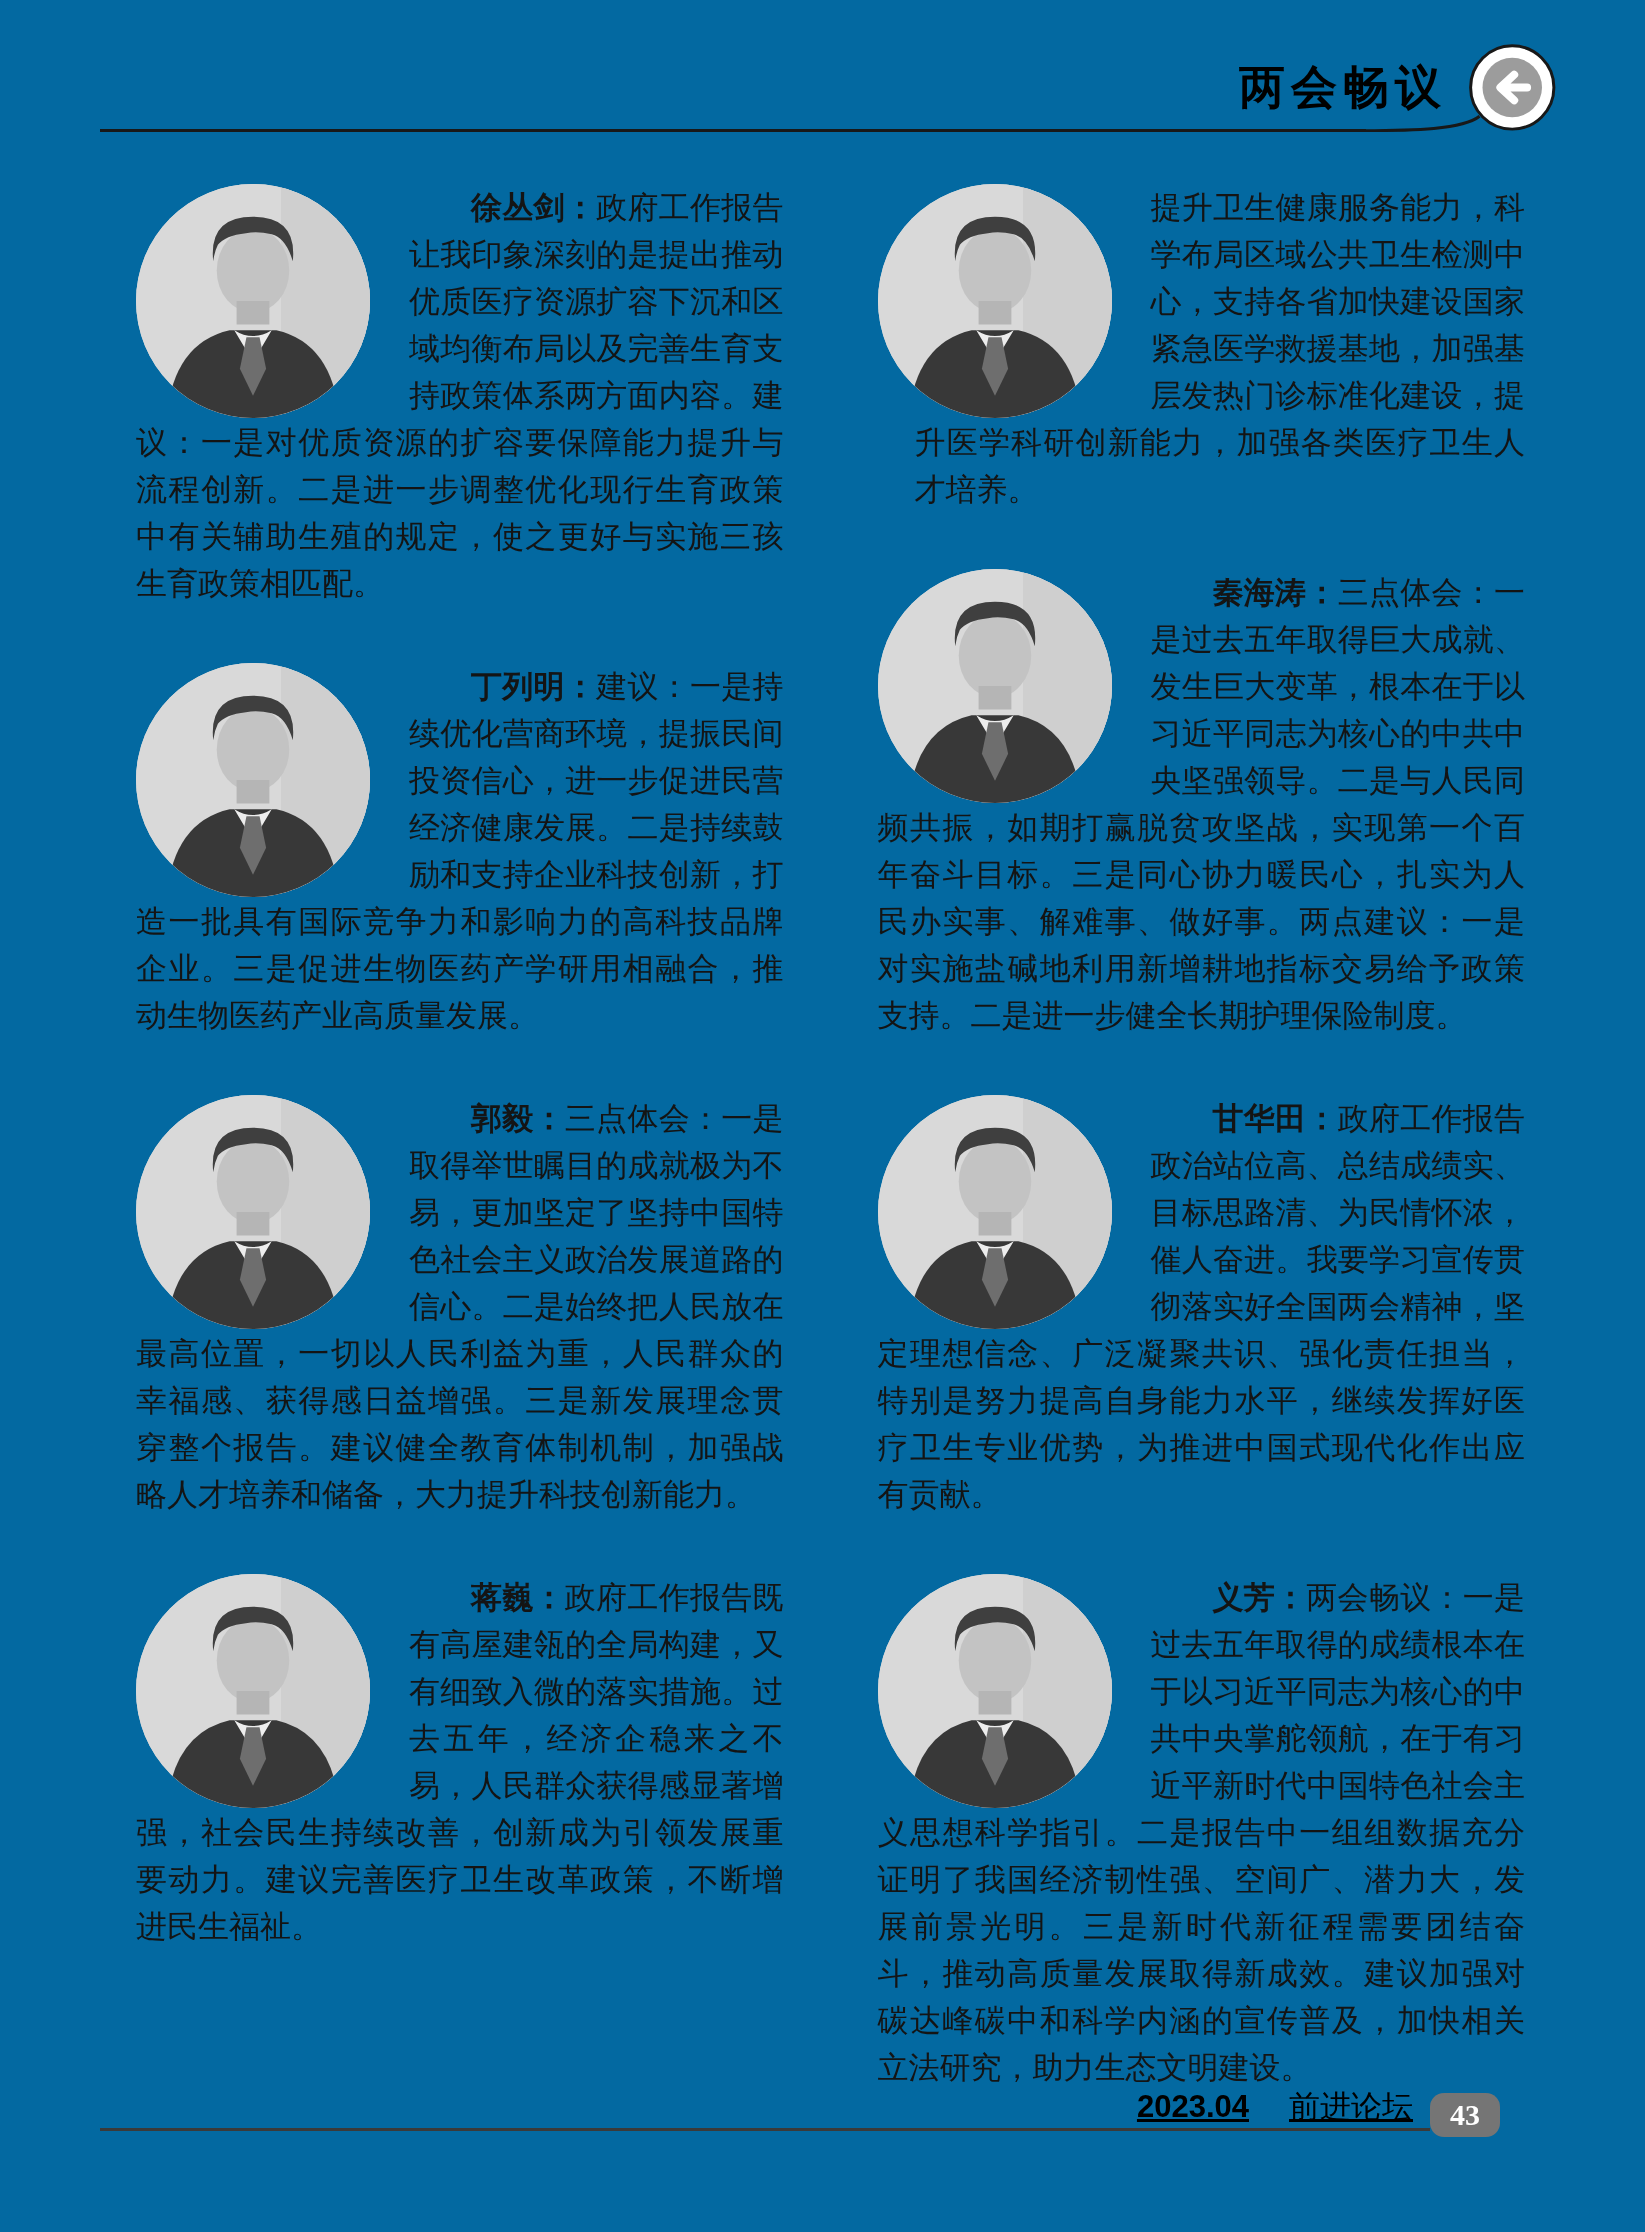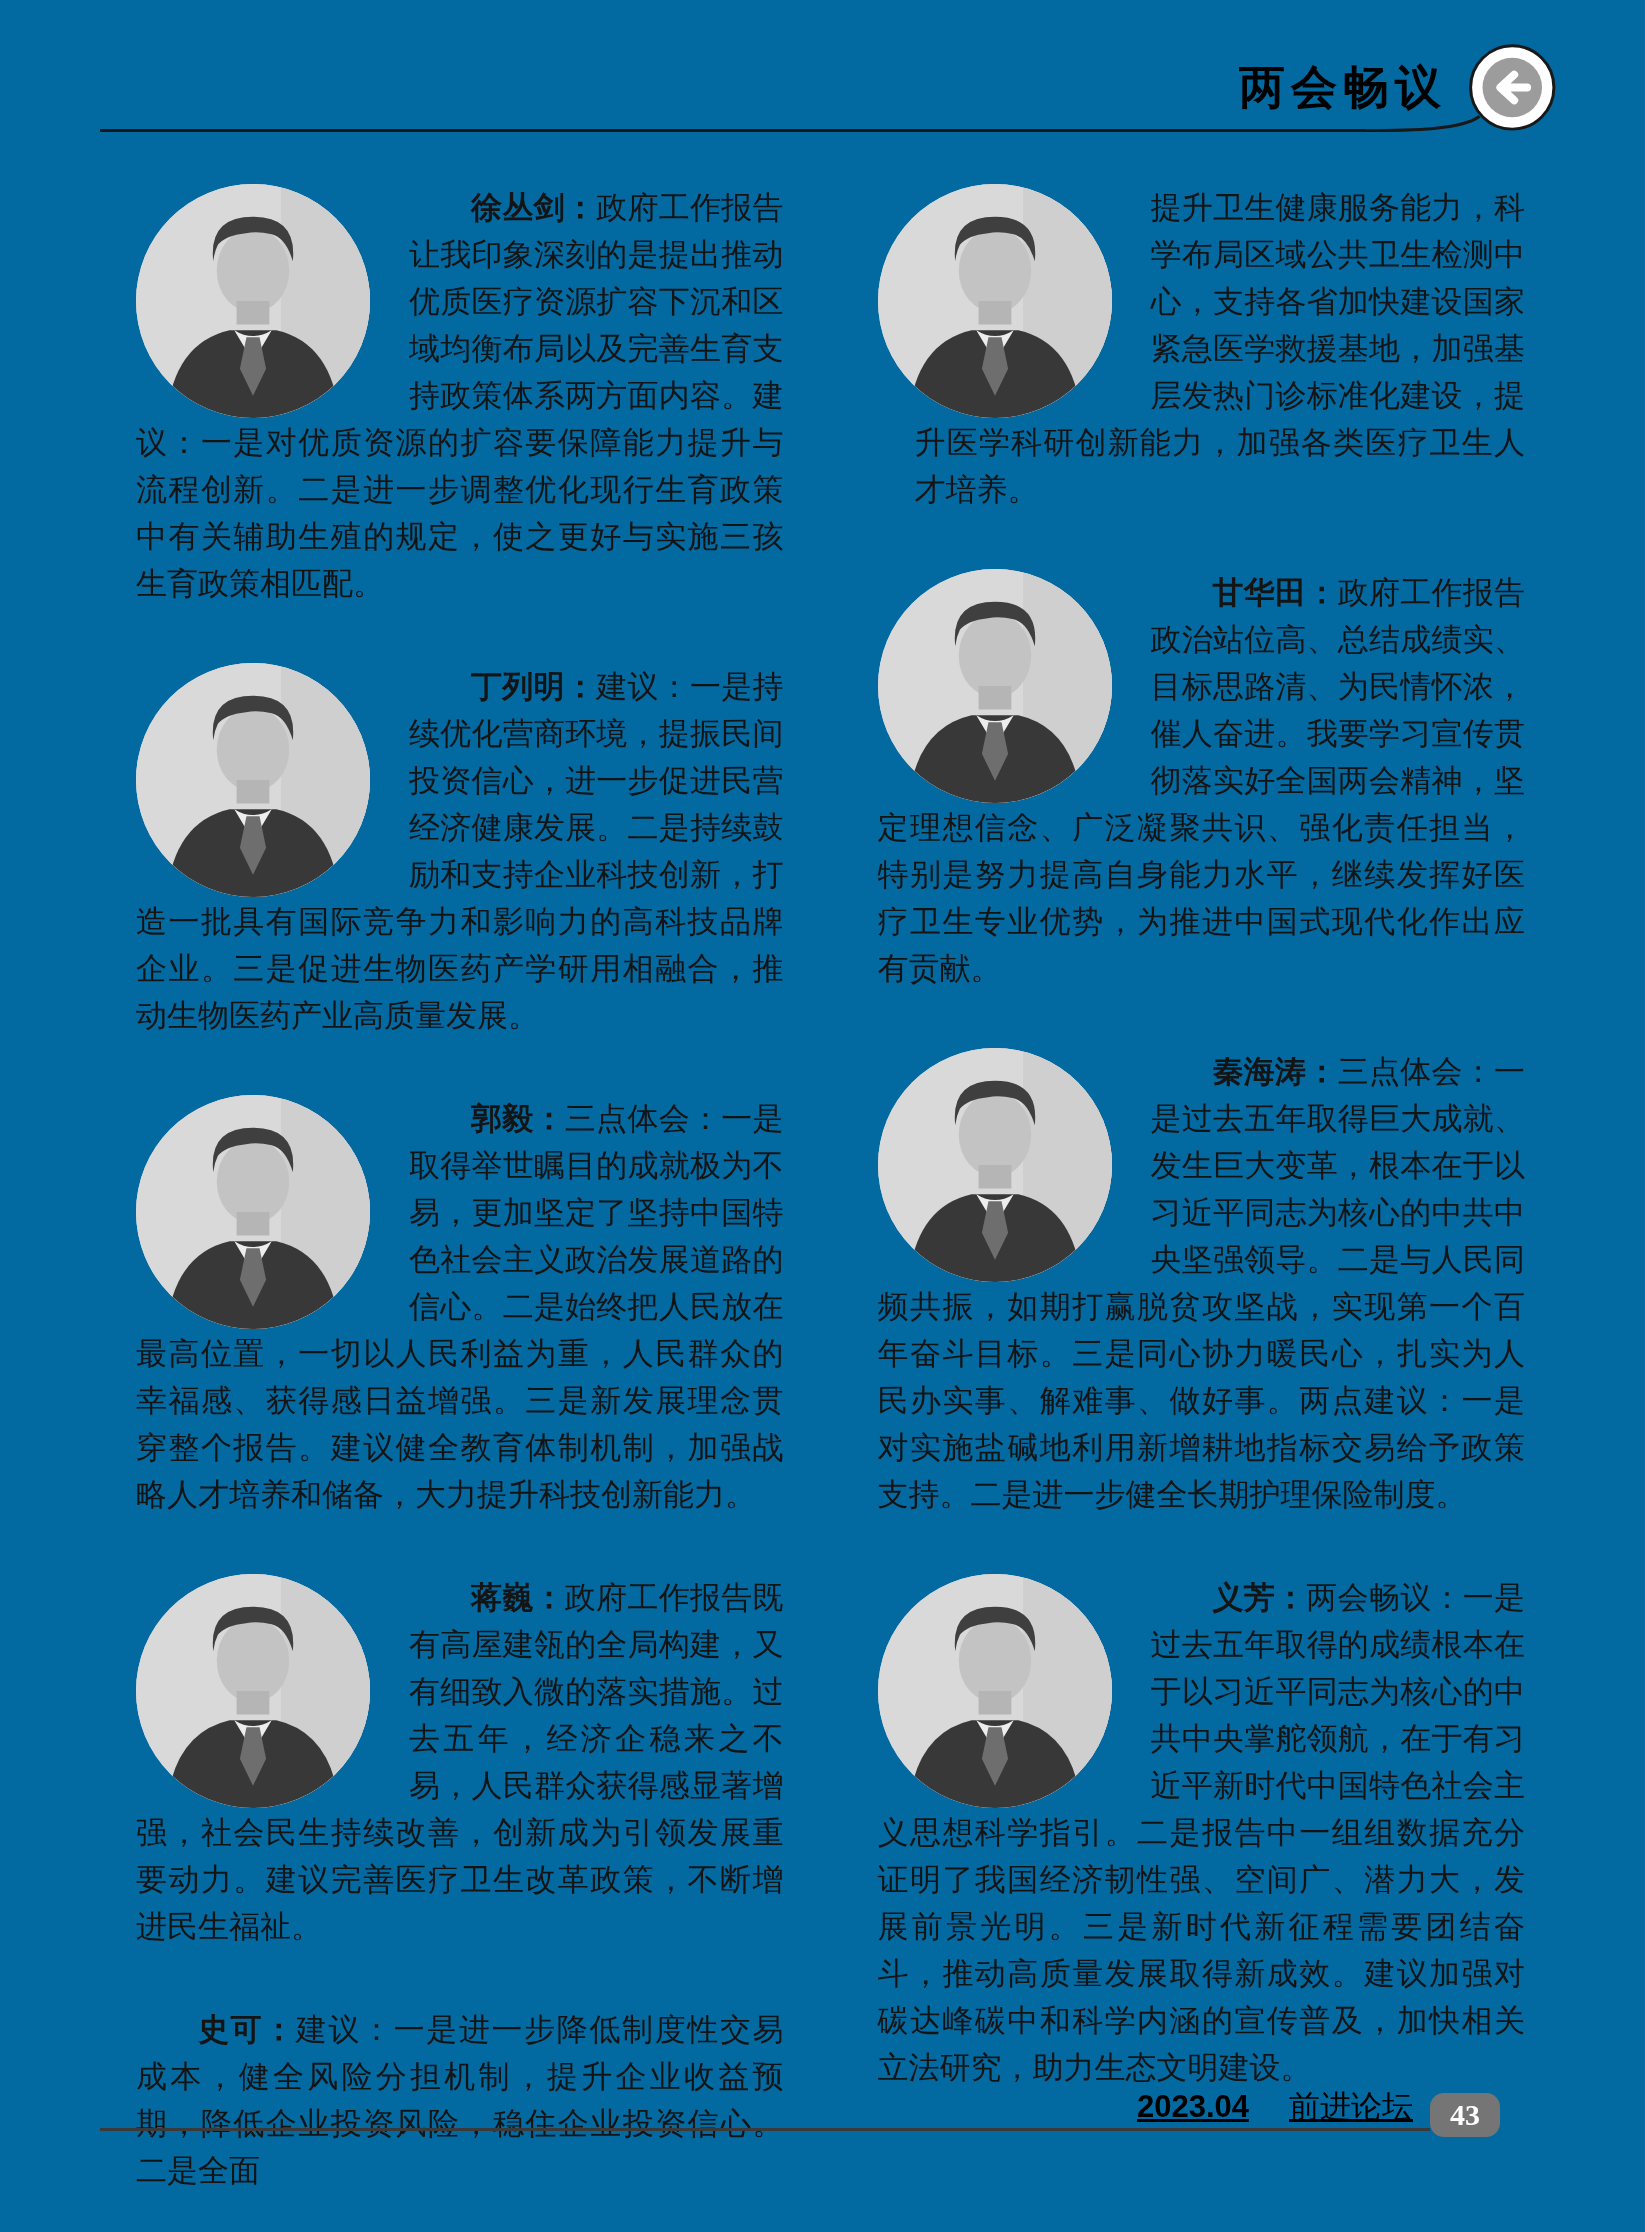--- a/index.html
+++ b/index.html
@@ -123,23 +123,20 @@
     <path d="M43,50 h14 v10 h-14 z" fill="#b5b5b5"></path>
     <path d="M13,100 Q16,68 40,62.5 L60,62.5 Q84,68 87,100 Z" fill="#383838"></path>
     <path d="M42,62.5 L50,76 L58,62.5 Q50,67.5 42,62.5 Z" fill="#ededed"></path>
     <path d="M47.2,65.5 h5.6 l2.8,13.5 -5.6,11.5 -5.6,-11.5 z" fill="#6e6e6e"></path>
   </svg>
 </div>
           </div>
         <p><span class="speaker">蒋巍：</span><span>政府工作报告既有高屋建瓴的全局构建，又有细致入微的落实措施。过去五年，经济企稳来之不易，人民群众获得感显著增强，社会民生持续改善，创新成为引领发展重要动力。建议完善医疗卫生改革政策，不断增进民生福祉。</span></p>
       </section>
 
-      <section class="block">
-        <p><span class="speaker">史可：</span><span>建议：一是进一步降低制度性交易成本，健全风险分担机制，提升企业收益预期，降低企业投资风险，稳住企业投资信心。二是全面</span></p>
-      </section>
 
     </div>
 
     <div class="col">
 
       <section class="block no-indent">
         <div class="photo">
             <div class="photo-circle">
   <svg viewBox="0 0 100 100" width="100%" height="100%" preserveAspectRatio="none">
     <rect width="100" height="100" fill="#d9d9d9"></rect>
@@ -164,39 +161,39 @@
     <rect x="62" y="0" width="38" height="100" fill="#cfcfcf"></rect>
     <ellipse cx="50" cy="37" rx="15.5" ry="18" fill="#c3c3c3"></ellipse>
     <path d="M33,33 Q31,14 50,14 Q69,14 67,33 Q64,23 58,21.5 Q52,20 47,21 Q38,22 35,26 Q33.5,29 33,33 Z" fill="#3f3f3f"></path>
     <path d="M43,50 h14 v10 h-14 z" fill="#b5b5b5"></path>
     <path d="M13,100 Q16,68 40,62.5 L60,62.5 Q84,68 87,100 Z" fill="#383838"></path>
     <path d="M42,62.5 L50,76 L58,62.5 Q50,67.5 42,62.5 Z" fill="#ededed"></path>
     <path d="M47.2,65.5 h5.6 l2.8,13.5 -5.6,11.5 -5.6,-11.5 z" fill="#6e6e6e"></path>
   </svg>
 </div>
           </div>
+        <p><span class="speaker">秦海涛：</span><span>三点体会：一是过去五年取得巨大成就、发生巨大变革，根本在于以习近平同志为核心的中共中央坚强领导。二是与人民同频共振，如期打赢脱贫攻坚战，实现第一个百年奋斗目标。三是同心协力暖民心，扎实为人民办实事、解难事、做好事。两点建议：一是对实施盐碱地利用新增耕地指标交易给予政策支持。二是进一步健全长期护理保险制度。</span></p>
+      </section>
+
+      <section class="block">
+        <div class="photo">
+            <div class="photo-circle">
+  <svg viewBox="0 0 100 100" width="100%" height="100%" preserveAspectRatio="none">
+    <rect width="100" height="100" fill="#d9d9d9"></rect>
+    <rect x="62" y="0" width="38" height="100" fill="#cfcfcf"></rect>
+    <ellipse cx="50" cy="37" rx="15.5" ry="18" fill="#c3c3c3"></ellipse>
+    <path d="M33,33 Q31,14 50,14 Q69,14 67,33 Q64,23 58,21.5 Q52,20 47,21 Q38,22 35,26 Q33.5,29 33,33 Z" fill="#3f3f3f"></path>
+    <path d="M43,50 h14 v10 h-14 z" fill="#b5b5b5"></path>
+    <path d="M13,100 Q16,68 40,62.5 L60,62.5 Q84,68 87,100 Z" fill="#383838"></path>
+    <path d="M42,62.5 L50,76 L58,62.5 Q50,67.5 42,62.5 Z" fill="#ededed"></path>
+    <path d="M47.2,65.5 h5.6 l2.8,13.5 -5.6,11.5 -5.6,-11.5 z" fill="#6e6e6e"></path>
+  </svg>
+</div>
+          </div>
         <p><span class="speaker">甘华田：</span><span>政府工作报告政治站位高、总结成绩实、目标思路清、为民情怀浓，催人奋进。我要学习宣传贯彻落实好全国两会精神，坚定理想信念、广泛凝聚共识、强化责任担当，特别是努力提高自身能力水平，继续发挥好医疗卫生专业优势，为推进中国式现代化作出应有贡献。</span></p>
-      </section>
-
-      <section class="block">
-        <div class="photo">
-            <div class="photo-circle">
-  <svg viewBox="0 0 100 100" width="100%" height="100%" preserveAspectRatio="none">
-    <rect width="100" height="100" fill="#d9d9d9"></rect>
-    <rect x="62" y="0" width="38" height="100" fill="#cfcfcf"></rect>
-    <ellipse cx="50" cy="37" rx="15.5" ry="18" fill="#c3c3c3"></ellipse>
-    <path d="M33,33 Q31,14 50,14 Q69,14 67,33 Q64,23 58,21.5 Q52,20 47,21 Q38,22 35,26 Q33.5,29 33,33 Z" fill="#3f3f3f"></path>
-    <path d="M43,50 h14 v10 h-14 z" fill="#b5b5b5"></path>
-    <path d="M13,100 Q16,68 40,62.5 L60,62.5 Q84,68 87,100 Z" fill="#383838"></path>
-    <path d="M42,62.5 L50,76 L58,62.5 Q50,67.5 42,62.5 Z" fill="#ededed"></path>
-    <path d="M47.2,65.5 h5.6 l2.8,13.5 -5.6,11.5 -5.6,-11.5 z" fill="#6e6e6e"></path>
-  </svg>
-</div>
-          </div>
-        <p><span class="speaker">秦海涛：</span><span>三点体会：一是过去五年取得巨大成就、发生巨大变革，根本在于以习近平同志为核心的中共中央坚强领导。二是与人民同频共振，如期打赢脱贫攻坚战，实现第一个百年奋斗目标。三是同心协力暖民心，扎实为人民办实事、解难事、做好事。两点建议：一是对实施盐碱地利用新增耕地指标交易给予政策支持。二是进一步健全长期护理保险制度。</span></p>
       </section>
 
       <section class="block">
         <div class="photo">
             <div class="photo-circle">
   <svg viewBox="0 0 100 100" width="100%" height="100%" preserveAspectRatio="none">
     <rect width="100" height="100" fill="#d9d9d9"></rect>
     <rect x="62" y="0" width="38" height="100" fill="#cfcfcf"></rect>
     <ellipse cx="50" cy="37" rx="15.5" ry="18" fill="#c3c3c3"></ellipse>
     <path d="M33,33 Q31,14 50,14 Q69,14 67,33 Q64,23 58,21.5 Q52,20 47,21 Q38,22 35,26 Q33.5,29 33,33 Z" fill="#3f3f3f"></path>

